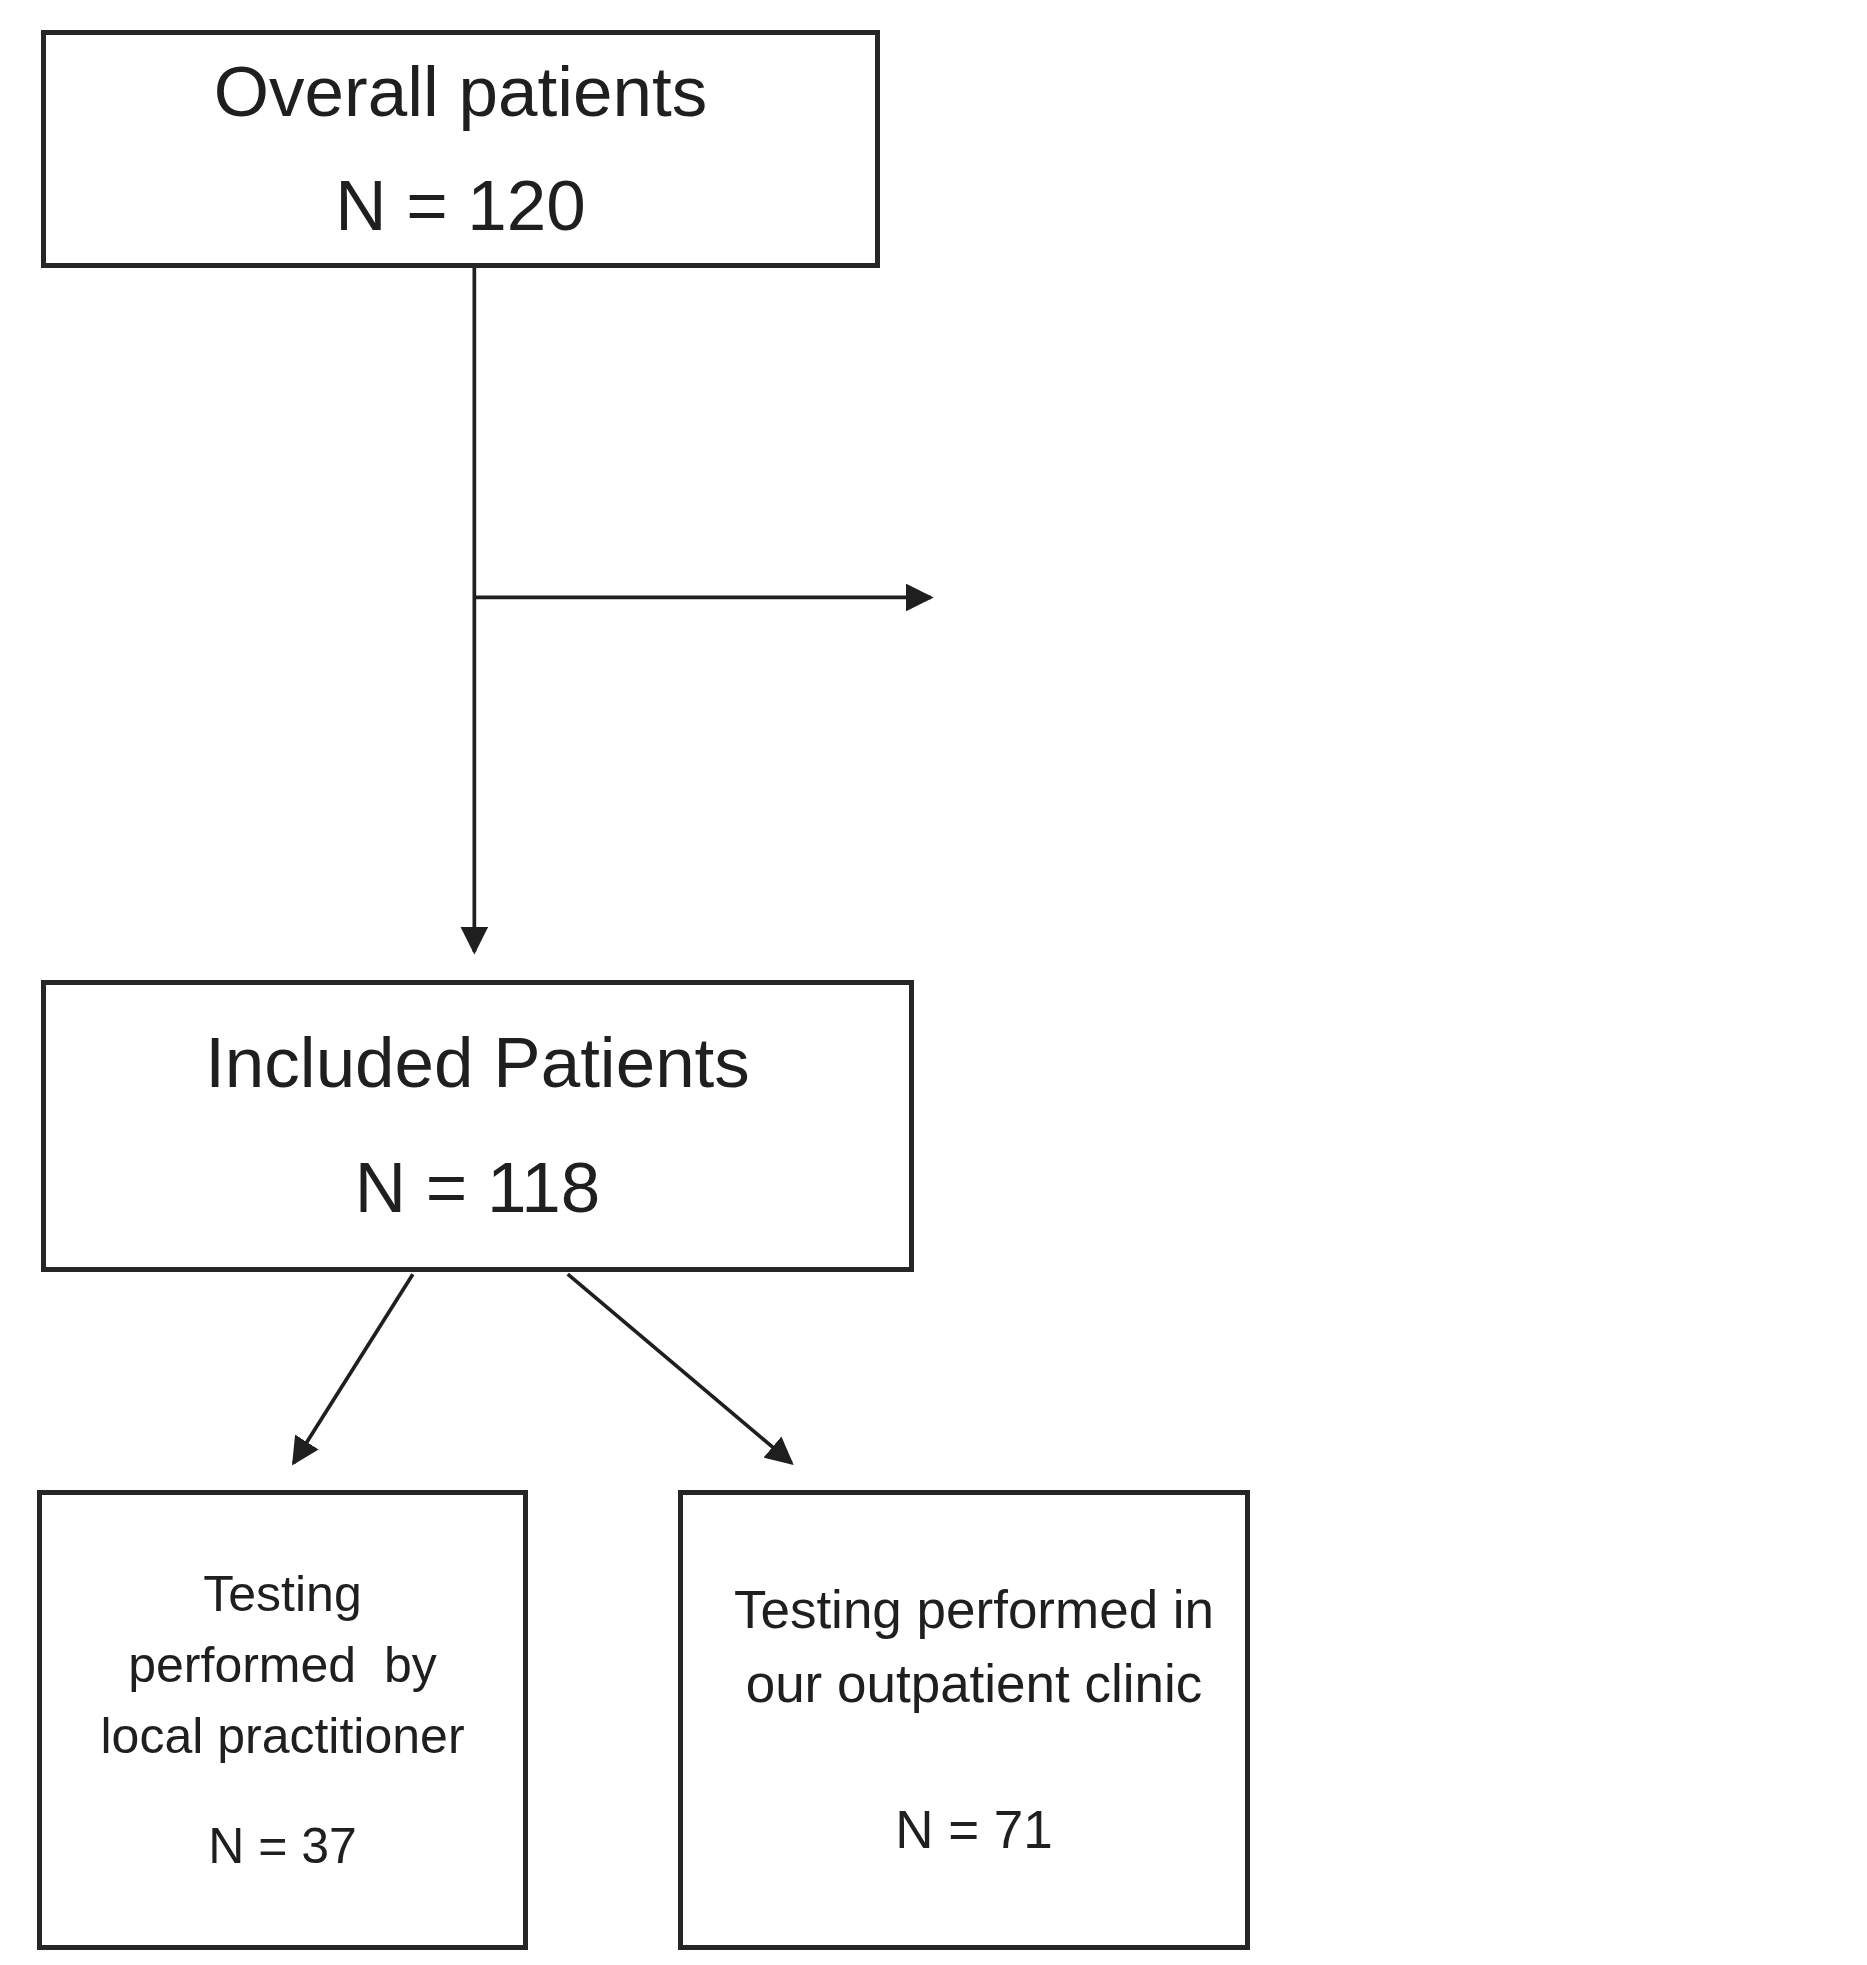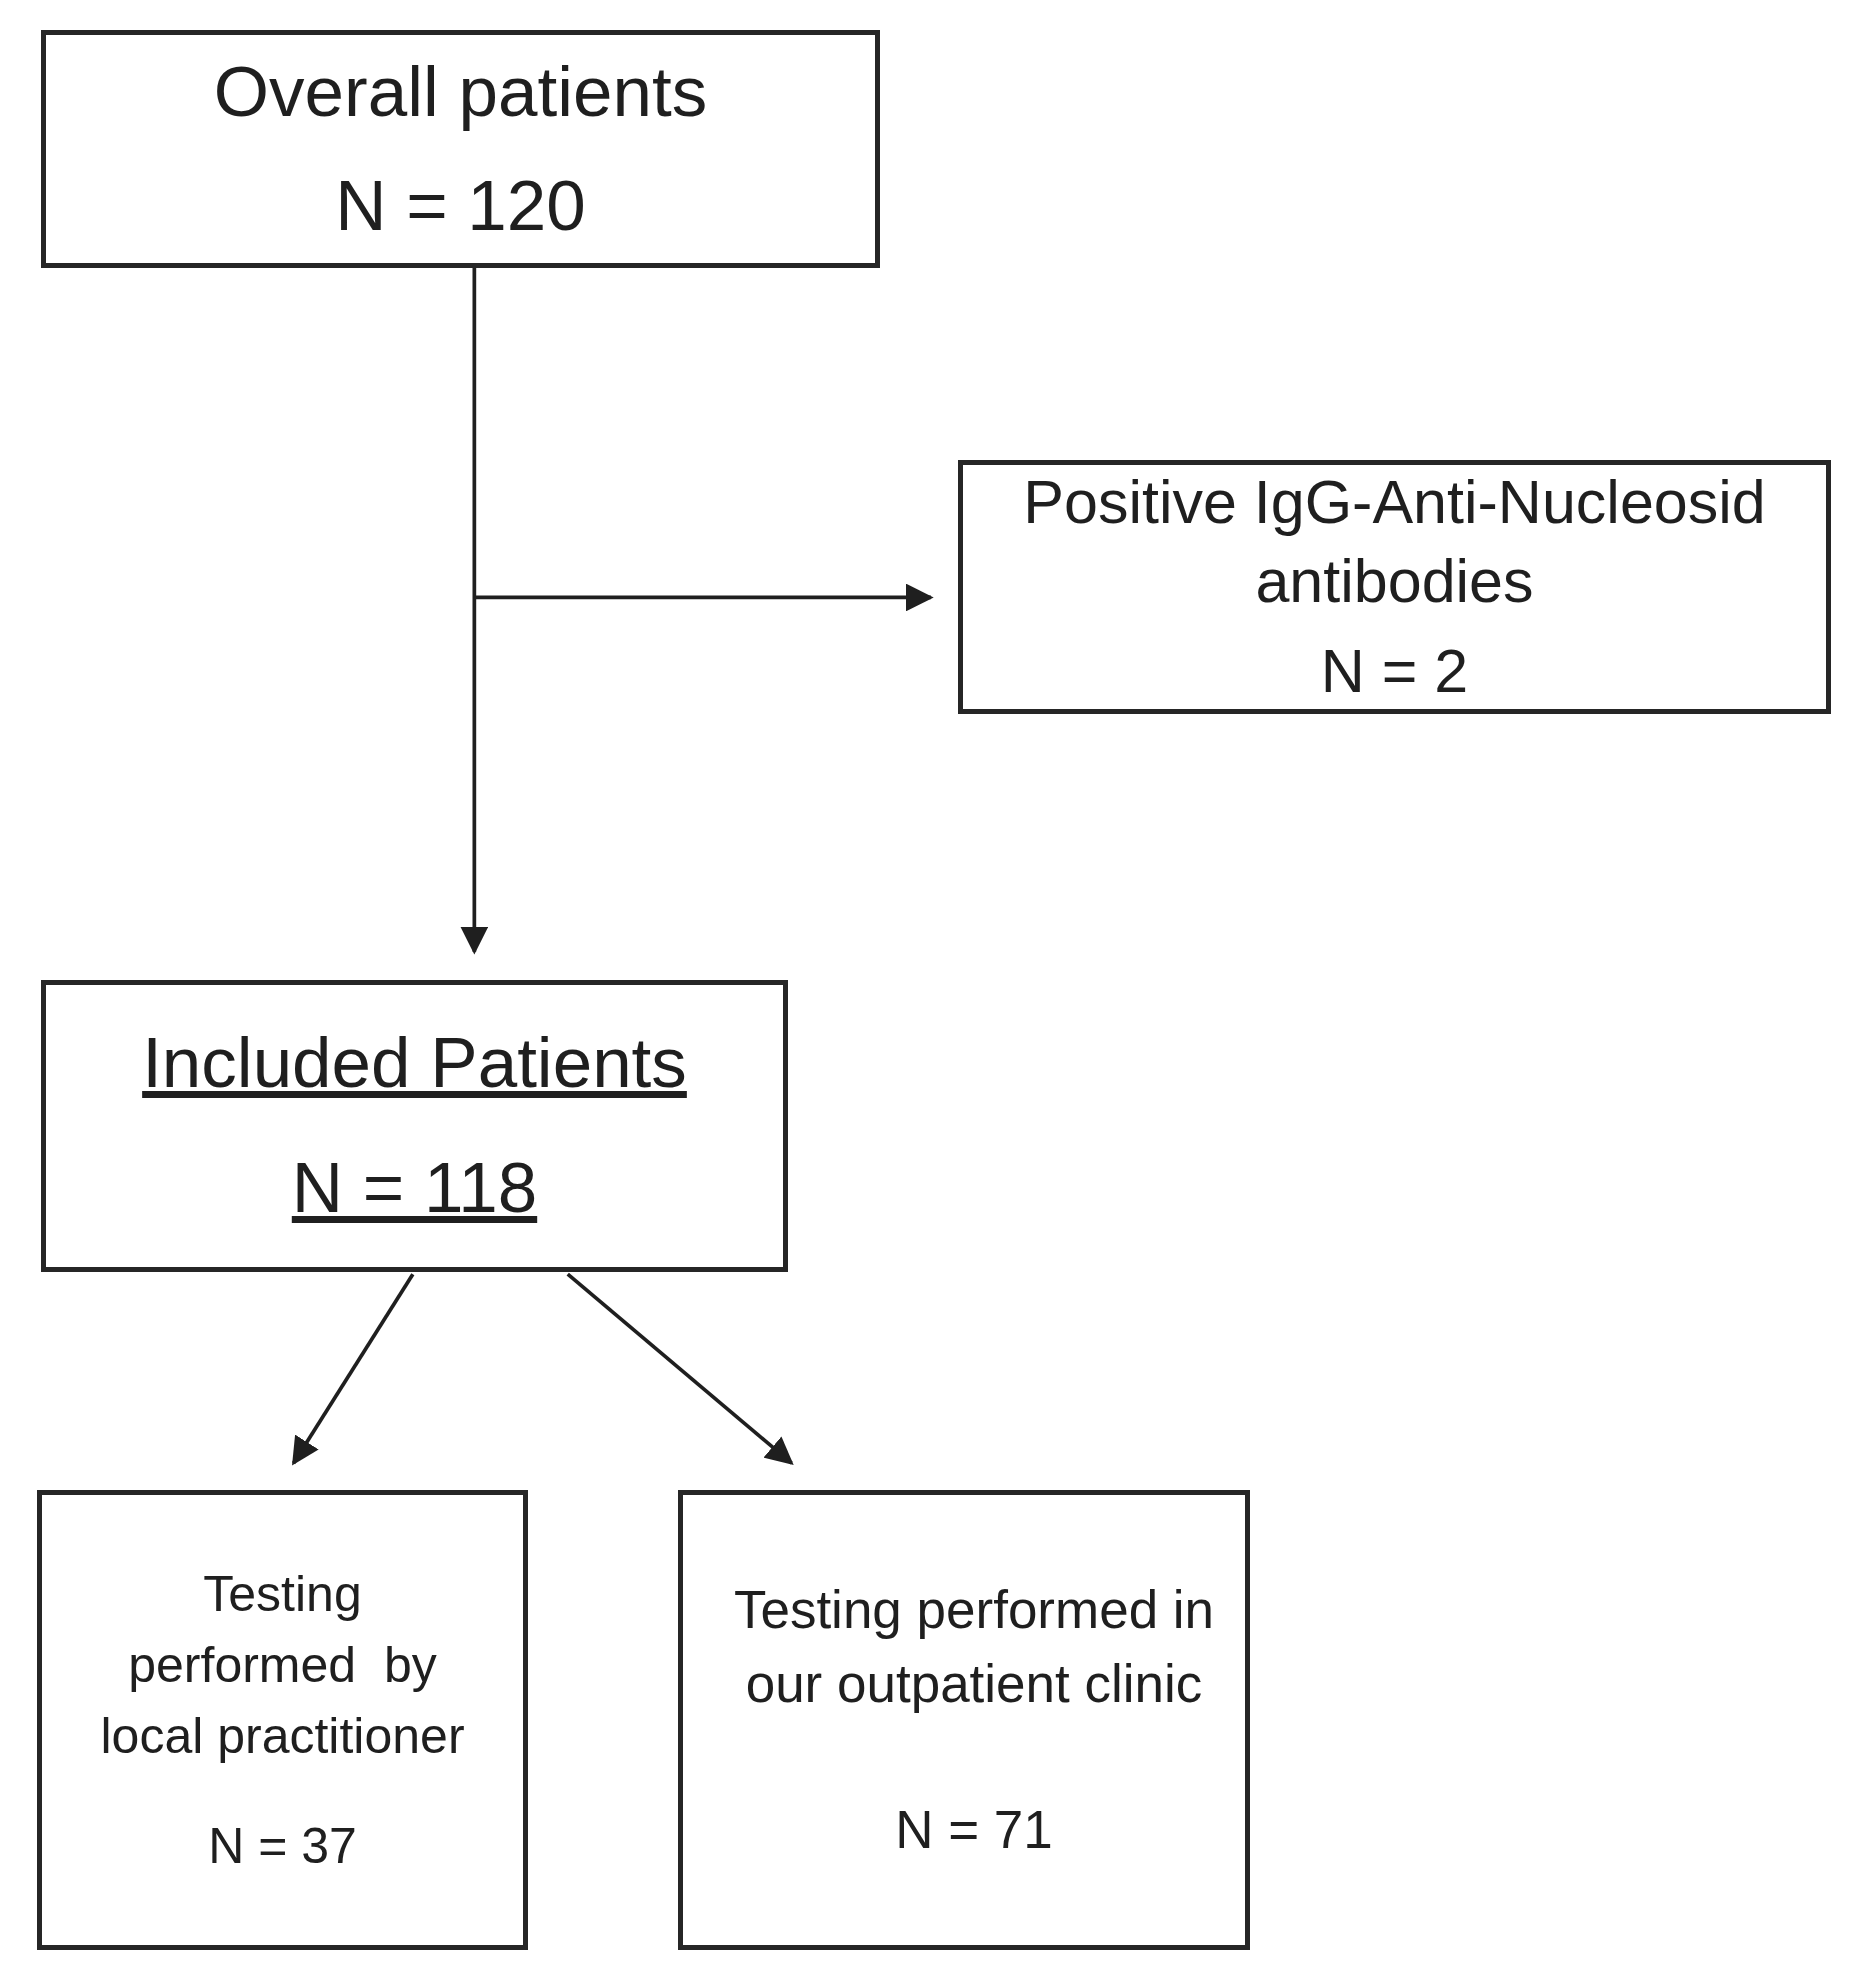--- a/index.html
+++ b/index.html
@@ -51,24 +51,23 @@
   
   .node-excluded {
     left: 958px; top: 460px;
     width: 873px; height: 254px;
     font-size: 61px; line-height: 1.3;
     row-gap: 10.4px;
   }
   
   .node-included {
     left: 41px; top: 980px;
-    width: 747px; height: 292px;
+    width: 873px; height: 292px;
     font-size: 71px; line-height: 1.25;
     row-gap: 36px;
-    text-decoration: underline;
   }
   
   .node-local {
     left: 37px; top: 1490px;
     width: 491px; height: 460px;
     font-size: 50px; line-height: 1.42;
     row-gap: 39px;
   }
   
   .node-clinic {
@@ -94,25 +93,20 @@
     <line x1="640" y1="806" x2="1256" y2="806" stroke="#1f1f1f" stroke-width="5" marker-end="url(#arrow)"></line>
     <line x1="557" y1="1719" x2="396" y2="1974" stroke="#1f1f1f" stroke-width="5" marker-end="url(#arrow)"></line>
     <line x1="766" y1="1719" x2="1068" y2="1974" stroke="#1f1f1f" stroke-width="5" marker-end="url(#arrow)"></line>
   </svg>
 
   <div class="node node-overall">
     <span class="title">Overall patients</span>
     <span class="count">N = 120</span>
   </div>
 
-  <div class="node node-excluded">
-    <span class="title">Positive IgG-Anti-Nucleosid
-antibodies</span>
-    <span class="count">N = 2</span>
-  </div>
 
   <div class="node node-included">
     <span class="title">Included Patients</span>
     <span class="count">N = 118</span>
   </div>
 
   <div class="node node-local">
     <span class="title">Testing
 performed  by
 local practitioner</span>

